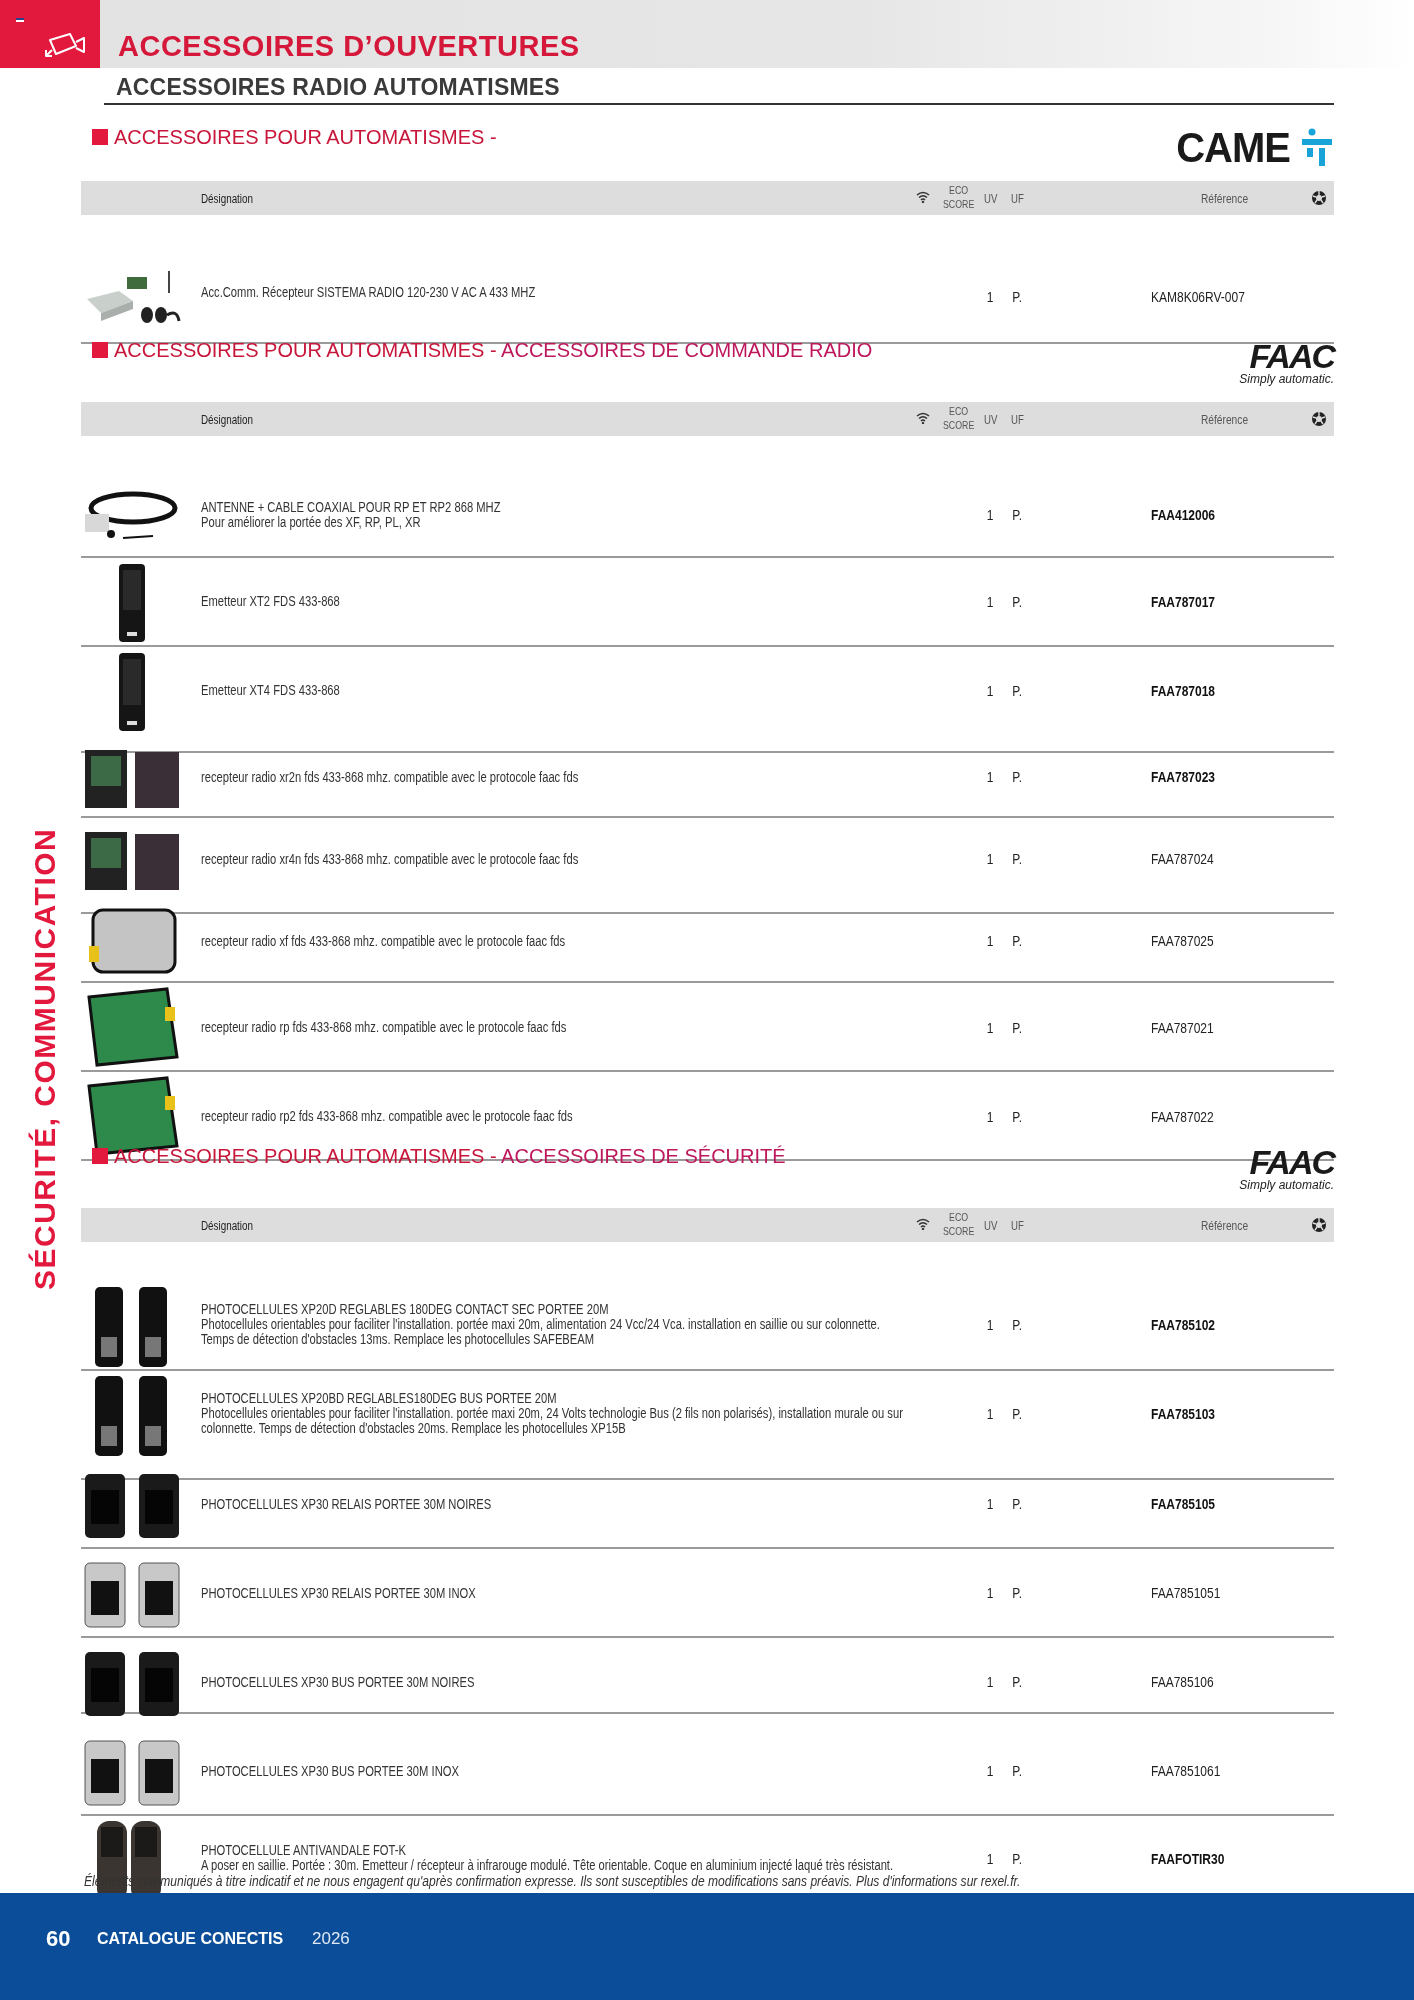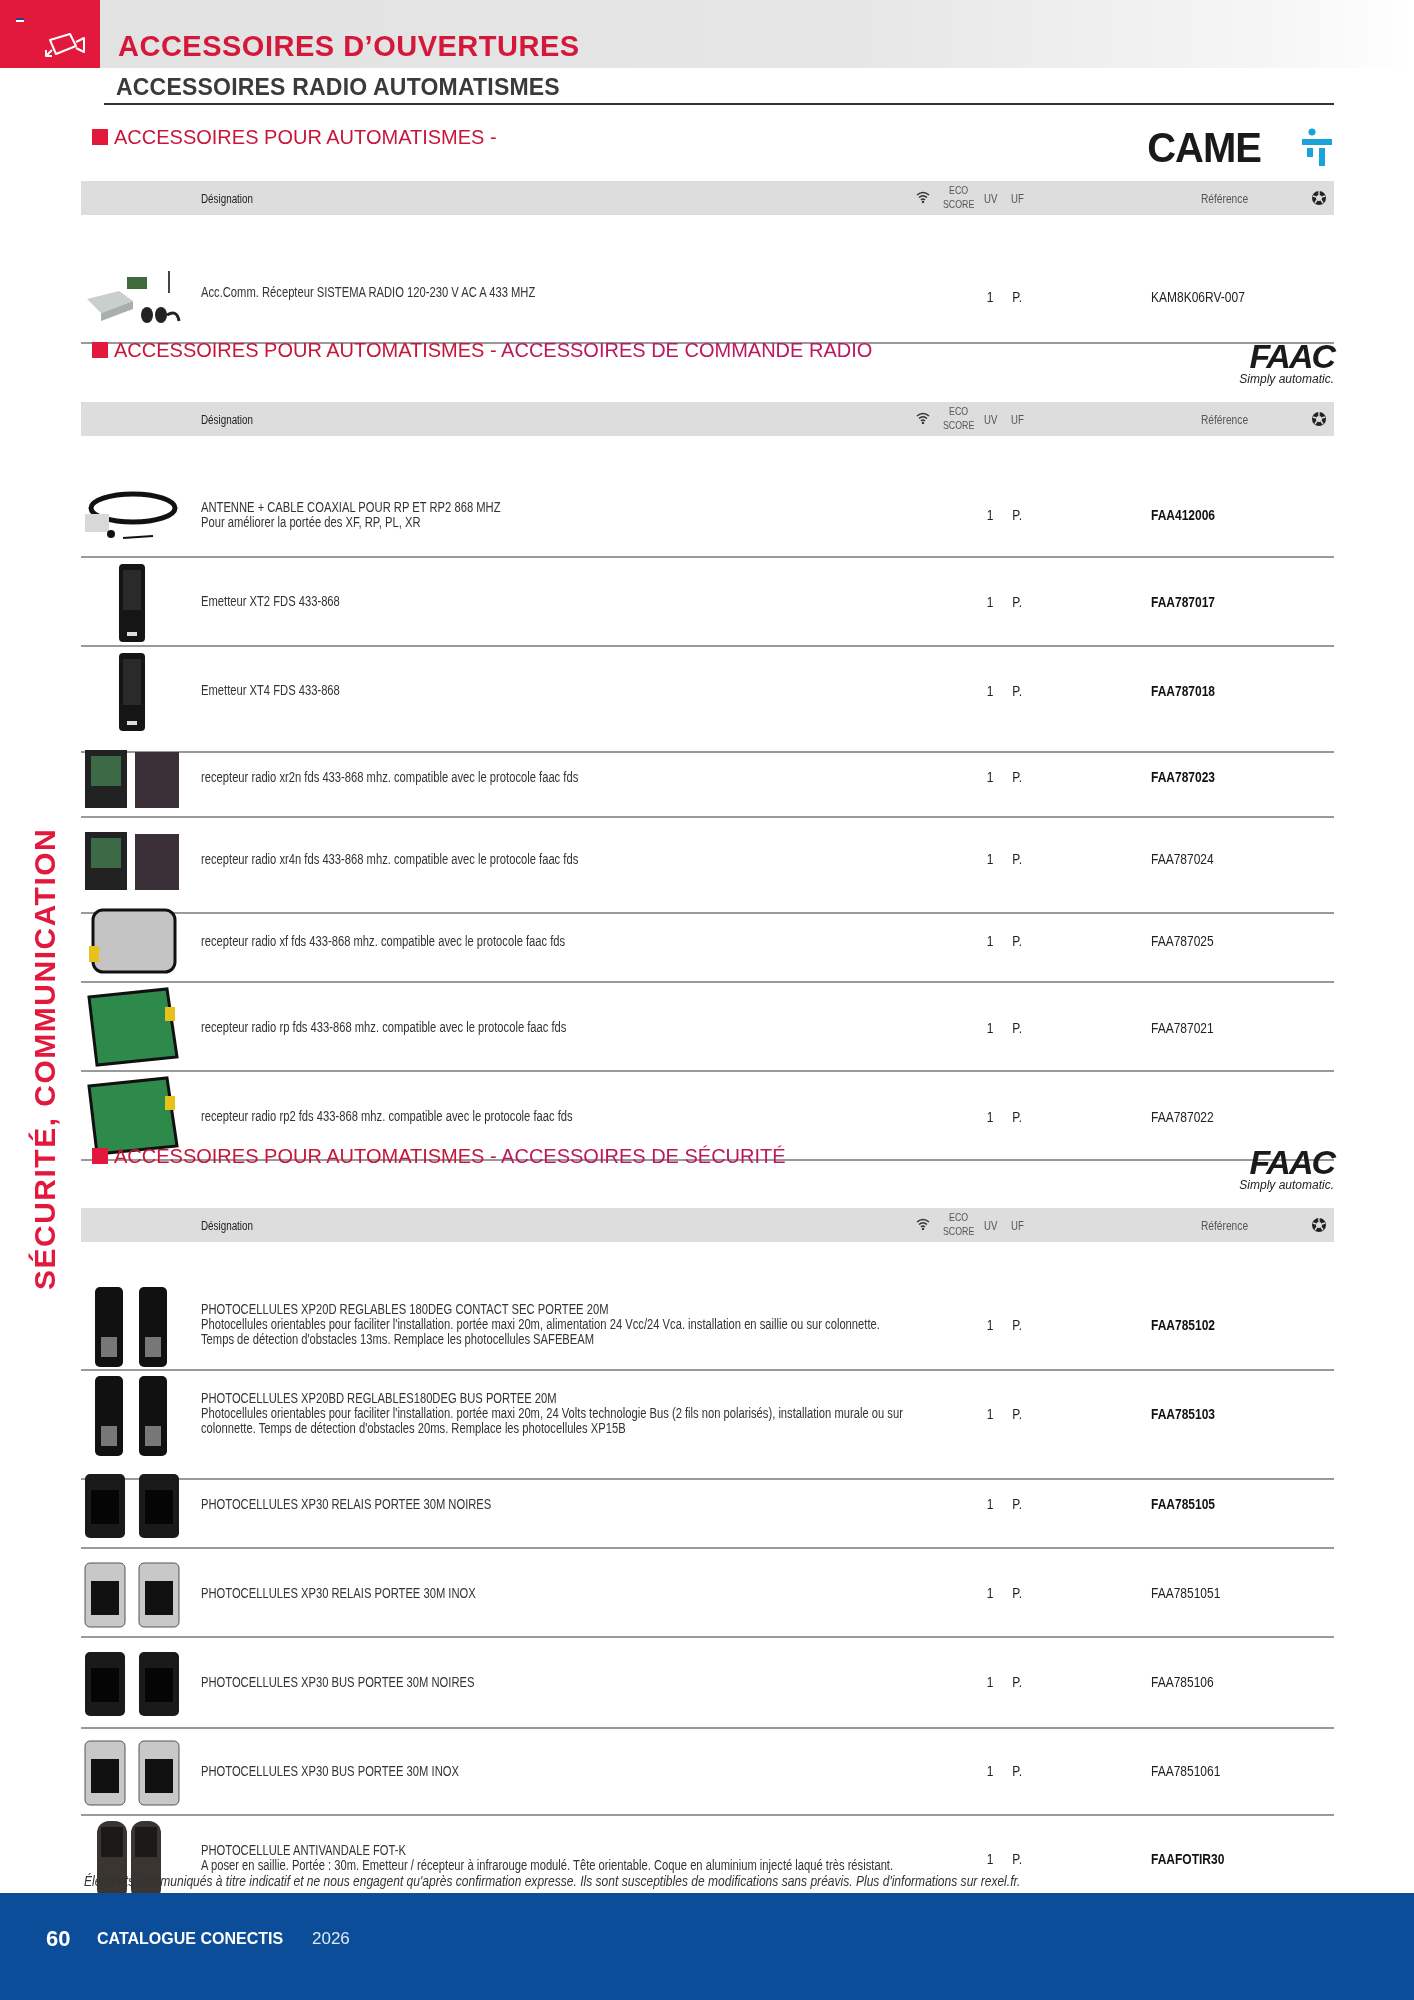--- a/index.html
+++ b/index.html
@@ -19,21 +19,21 @@
     color: #3a3a3a; letter-spacing: 0.2px; }
   .title-rule { position: absolute; left: 104px; top: 103px; width: 1230px; height: 2px; background: #333; }
 
   .side-label { position: absolute; left: 28px; top: 1290px; transform-origin: 0 0; transform: rotate(-90deg);
     font-size: 30px; font-weight: bold; color: #e2183d; letter-spacing: 1.5px; white-space: nowrap; }
 
   .section-head { position: absolute; left: 92px; font-size: 20px; color: #c8163a; white-space: nowrap; margin-top: 8px; }
   .section-head .sq { display: inline-block; width: 16px; height: 16px; background: #e2183d; margin-right: 6px; vertical-align: -1px; }
   .section-head .sub { color: #be185d; }
 
-  .brand { position: absolute; gap: 29px; }
+  .brand { position: absolute; }
   .brand-came { right: 82px; top: 125px; display: flex; align-items: center; }
   .brand-came .txt { font-size: 40px; font-weight: bold; color: #1a1a1a; letter-spacing: -1px; transform: scaleY(1.05); }
   .brand-came svg { margin-left: 12px; }
   .brand-faac { right: 80px; }
   .brand-faac .logo { font-size: 34px; font-weight: bold; color: #1a1a1a; font-style: italic; letter-spacing: -2px; line-height: 32px; text-align: right; }
   .brand-faac .tag { font-size: 12px; font-style: italic; color: #222; text-align: right; }
 
   .thead { position: absolute; left: 81px; width: 1253px; height: 34px; background: #dddddd; }
   .thead .c { position: absolute; font-size: 12px; color: #555; font-family: "Liberation Sans", sans-serif; }
   .thead .des { left: 120px; top: 11px; color: #222; transform: scaleX(0.82); transform-origin: 0 0; }
@@ -351,21 +351,21 @@
       <rect x="62" y="22" width="28" height="34" fill="#111"></rect>
   </svg>
   <div class="desc" style="top:37px">
       <div>PHOTOCELLULES XP30 RELAIS PORTEE 30M INOX</div>
     </div>
   <span class="uv" style="top:35px">1</span>
   <span class="uf" style="top:35px">P.</span>
   <span class="ref" style="top:35px">FAA7851051</span>
 </div>
 
-<div class="row" style="top:1598px;height:91px">
+<div class="row" style="top:1598px;height:76px">
   <svg class="img" style="top:10px" height="70" viewBox="0 0 100 70">
     <rect x="2" y="4" width="40" height="64" rx="5" fill="#1a1a1a"></rect>
       <rect x="8" y="20" width="28" height="34" fill="#050505"></rect>
     <rect x="56" y="4" width="40" height="64" rx="5" fill="#1a1a1a"></rect>
       <rect x="62" y="20" width="28" height="34" fill="#050505"></rect>
   </svg>
   <div class="desc" style="top:37px">
       <div>PHOTOCELLULES XP30 BUS PORTEE 30M NOIRES</div>
     </div>
   <span class="uv" style="top:35px">1</span>

